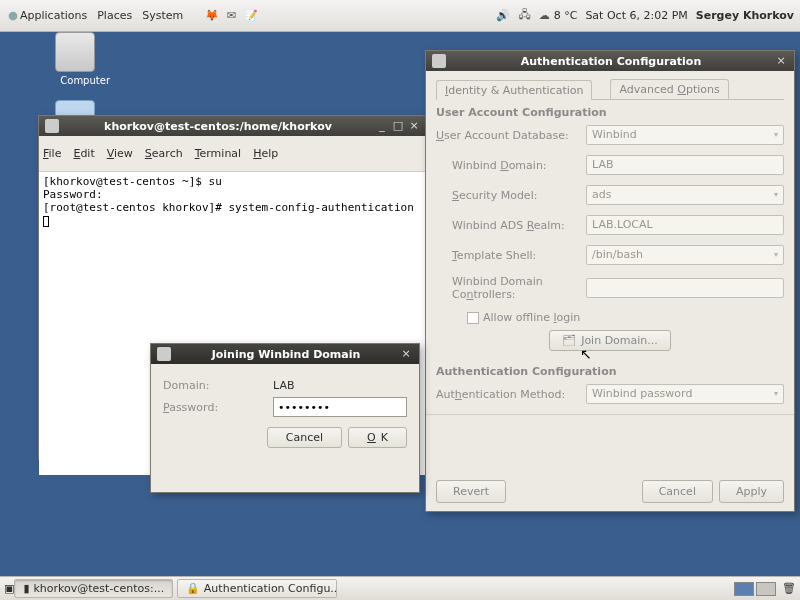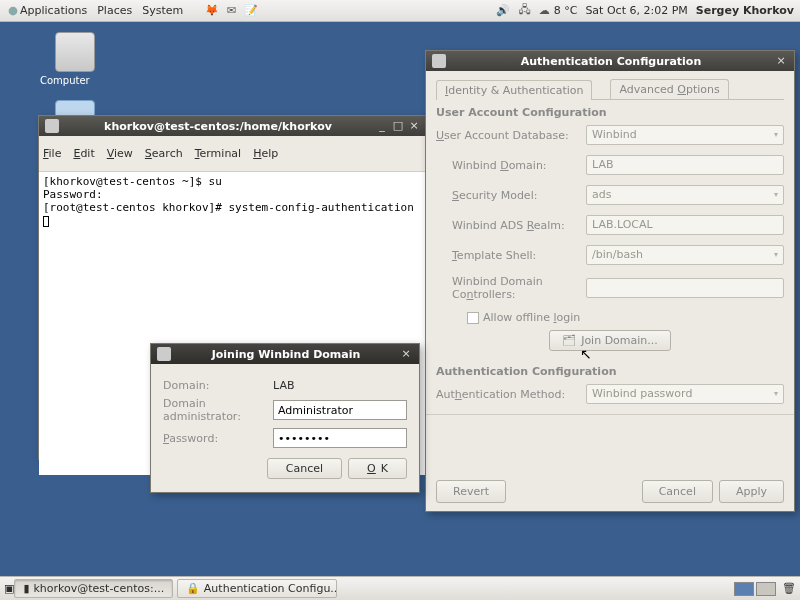--- a/index.html
+++ b/index.html
@@ -1,29 +1,29 @@
 <!DOCTYPE html>
 <html><head>
 <meta charset="utf-8">
 <style>
   * { box-sizing: border-box; }
   html, body { margin: 0; padding: 0; width: 800px; height: 600px; overflow: hidden; }
   body { background: #3a5f8f; font-family: "DejaVu Sans", sans-serif; font-size: 11px; color: #2e2e2e; }
 
   
-  .top-panel { position: absolute; top: 0; left: 0; right: 0; height: 22px; background: linear-gradient(#f4f3f2, #e2e0dc); border-bottom: 1px solid #b8b5ae; display: flex; align-items: center; padding: 0 6px; font-size: 11px; }
+  .top-panel { position: absolute; top: 0; left: 0; right: 0; height: 32px; background: linear-gradient(#f4f3f2, #e2e0dc); border-bottom: 1px solid #b8b5ae; display: flex; align-items: center; padding: 0 6px; font-size: 11px; }
   .top-panel .menu { margin-right: 10px; cursor: default; }
   .top-panel .spacer { flex: 1; }
   .top-panel .tray-icon { margin: 0 4px; color: #555; }
   .top-panel .clock { margin: 0 8px; }
   .top-panel .user { font-weight: bold; }
   .panel-icon { width:14px; height:14px; display:inline-block; vertical-align:middle; }
 
   
-  .desktop-icon { position: absolute; width: 70px; text-align: left; color: #fff; font-size: 10px; }
+  .desktop-icon { position: absolute; width: 70px; text-align: right; color: #fff; font-size: 10px; }
   .desktop-icon .glyph { width: 40px; height: 40px; margin: 0 auto 3px; background: #d8d8d8; border: 1px solid #999; border-radius: 4px; }
   .desktop-icon .glyph.computer { background: linear-gradient(#e8e8e8,#c8c8c8); }
   .desktop-icon .glyph.home { background: #bfd7ee; border-color:#7aa3c8; }
 
   
   .bottom-panel { position: absolute; bottom: 0; left: 0; right: 0; height: 24px; background: linear-gradient(#f4f3f2, #e0ddd7); border-top: 1px solid #b8b5ae; display: flex; align-items: center; padding: 0 4px; font-size: 11px; }
   .task-btn { background: linear-gradient(#f5f4f1,#e6e3dc); border: 1px solid #b8b5ae; border-radius: 2px; padding: 2px 8px; margin-right: 4px; display: flex; align-items: center; gap: 4px; max-width: 160px; overflow: hidden; white-space: nowrap; }
   .task-btn.active { background: linear-gradient(#d8d5ce,#e9e7e1); box-shadow: inset 0 1px 2px rgba(0,0,0,.2); }
   .bottom-panel .spacer { flex: 1; }
   .pager { width: 20px; height: 14px; border: 1px solid #888; margin-left: 2px; background: #c9c6bf; }
@@ -218,24 +218,20 @@
     <div class="win-icon"></div>
     <div class="title">Joining Winbind Domain</div>
     <div class="win-btn">×</div>
   </div>
   <div class="join-body">
     <div class="form-row">
       <div class="lbl">Domain:</div>
       <div class="val">LAB</div>
     </div>
     <div class="form-row">
-      <div class="lbl">Domain administrator:</div>
-      <div class="val"><input type="text" value="Administrator" style=""></div>
-    </div>
-    <div class="form-row">
       <div class="lbl"><u>P</u>assword:</div>
       <div class="val"><input type="text" value="••••••••" style=""></div>
     </div>
     <div class="join-btns">
       <div class="gbtn">Cancel</div>
       <div class="gbtn"><u>O</u>K</div>
     </div>
   </div>
 </div>
 

